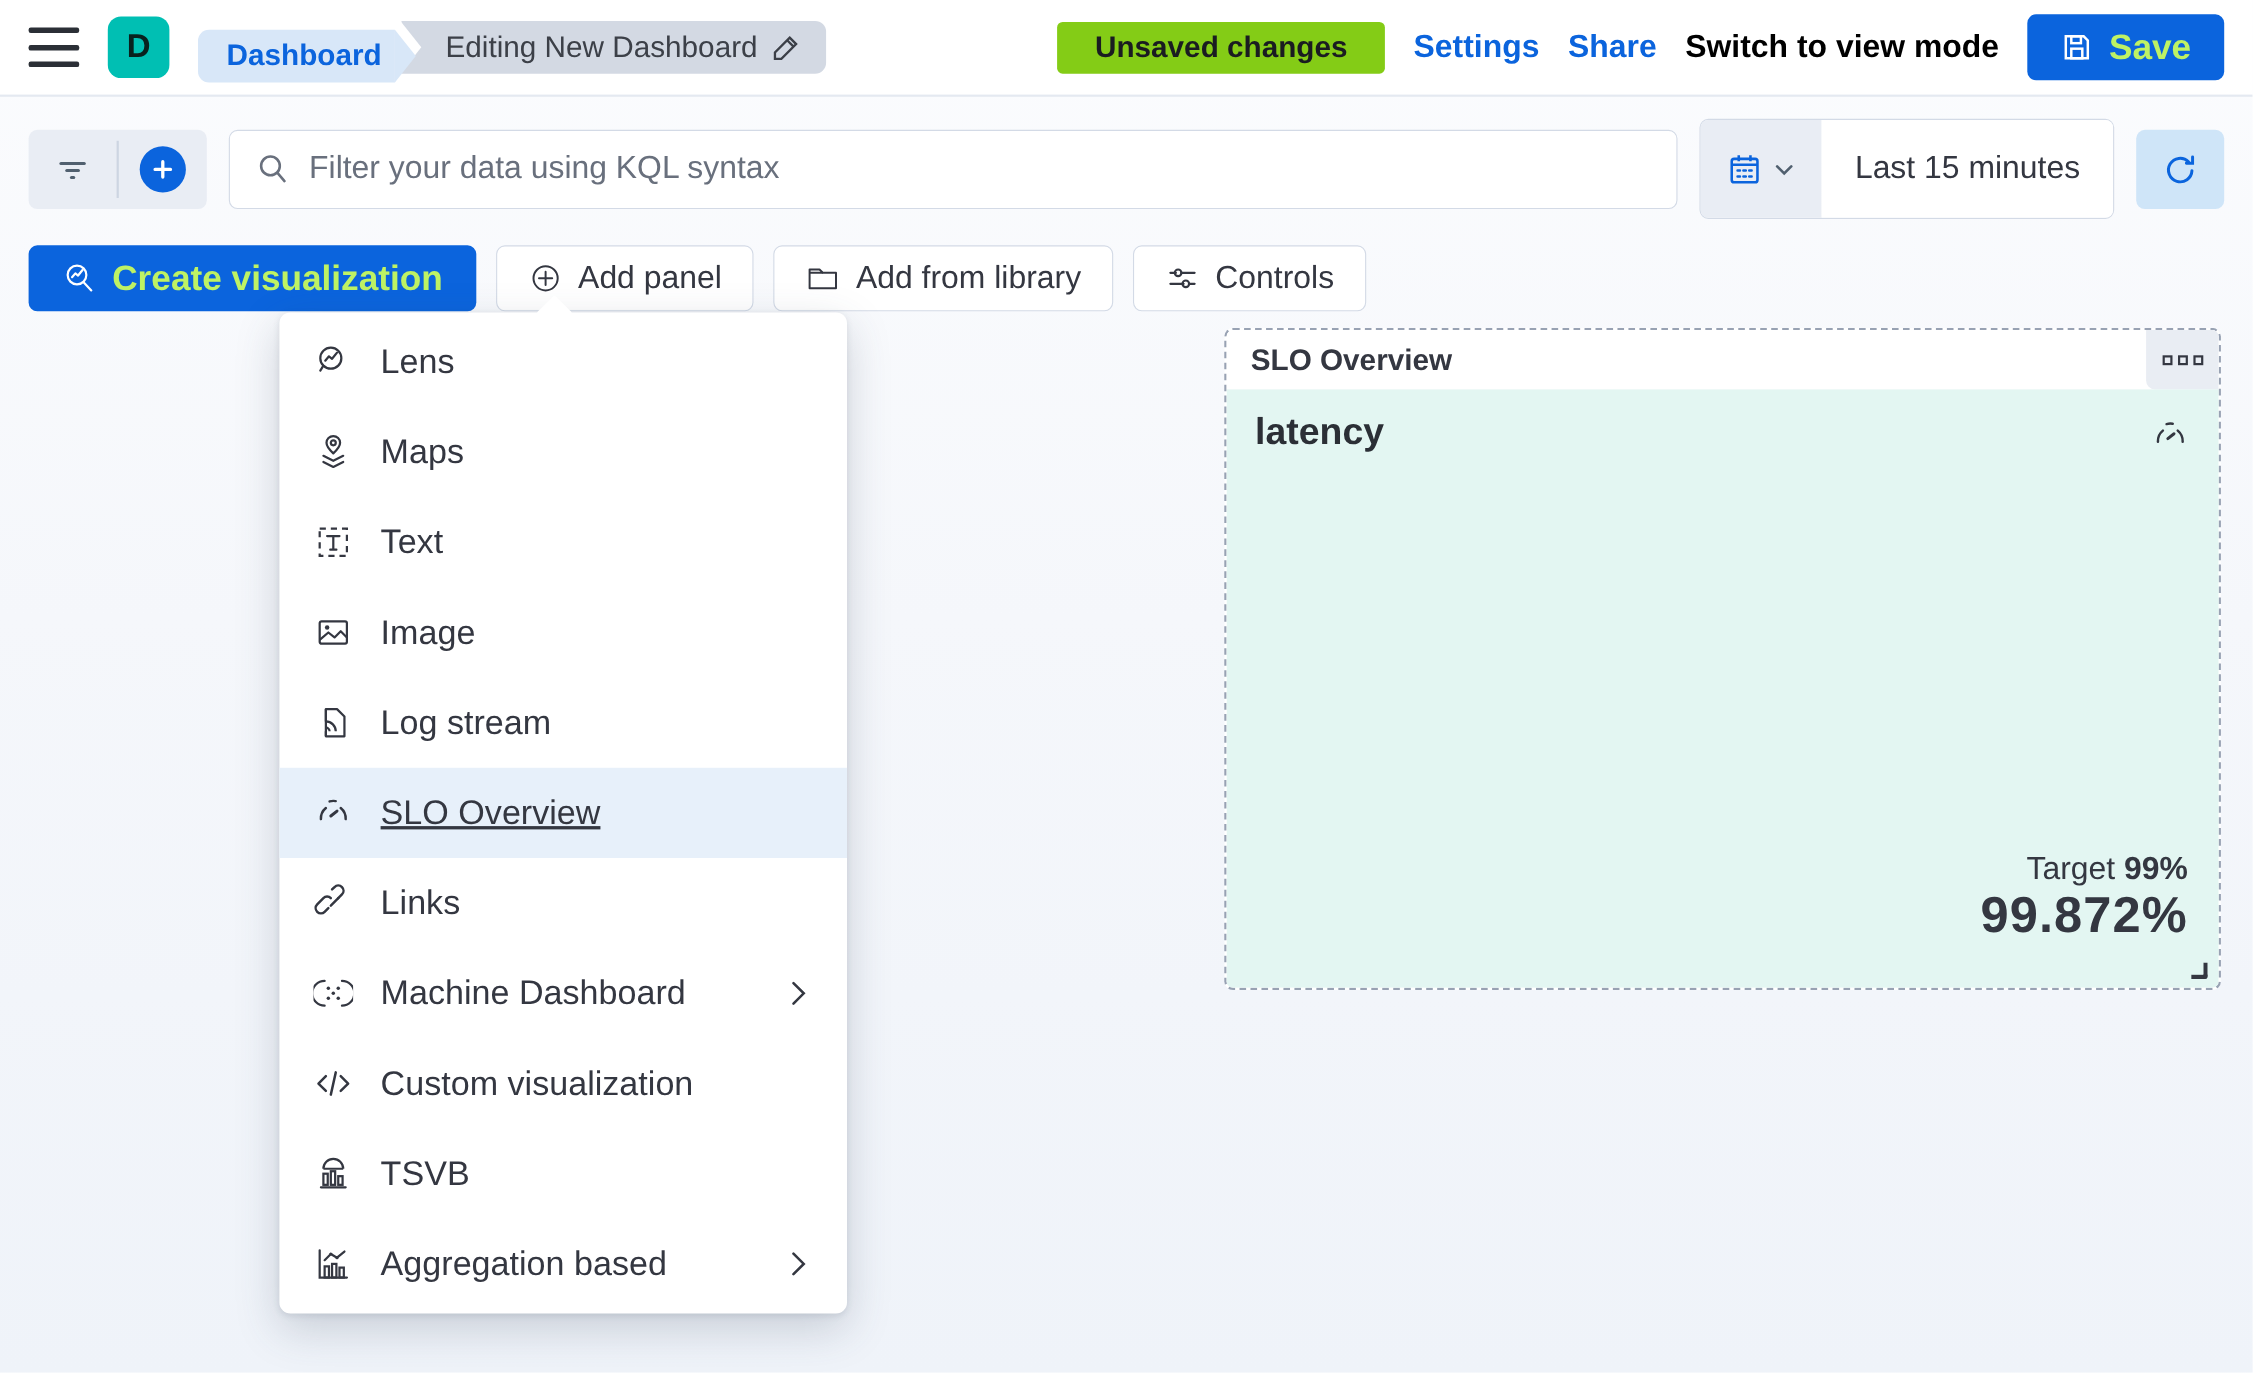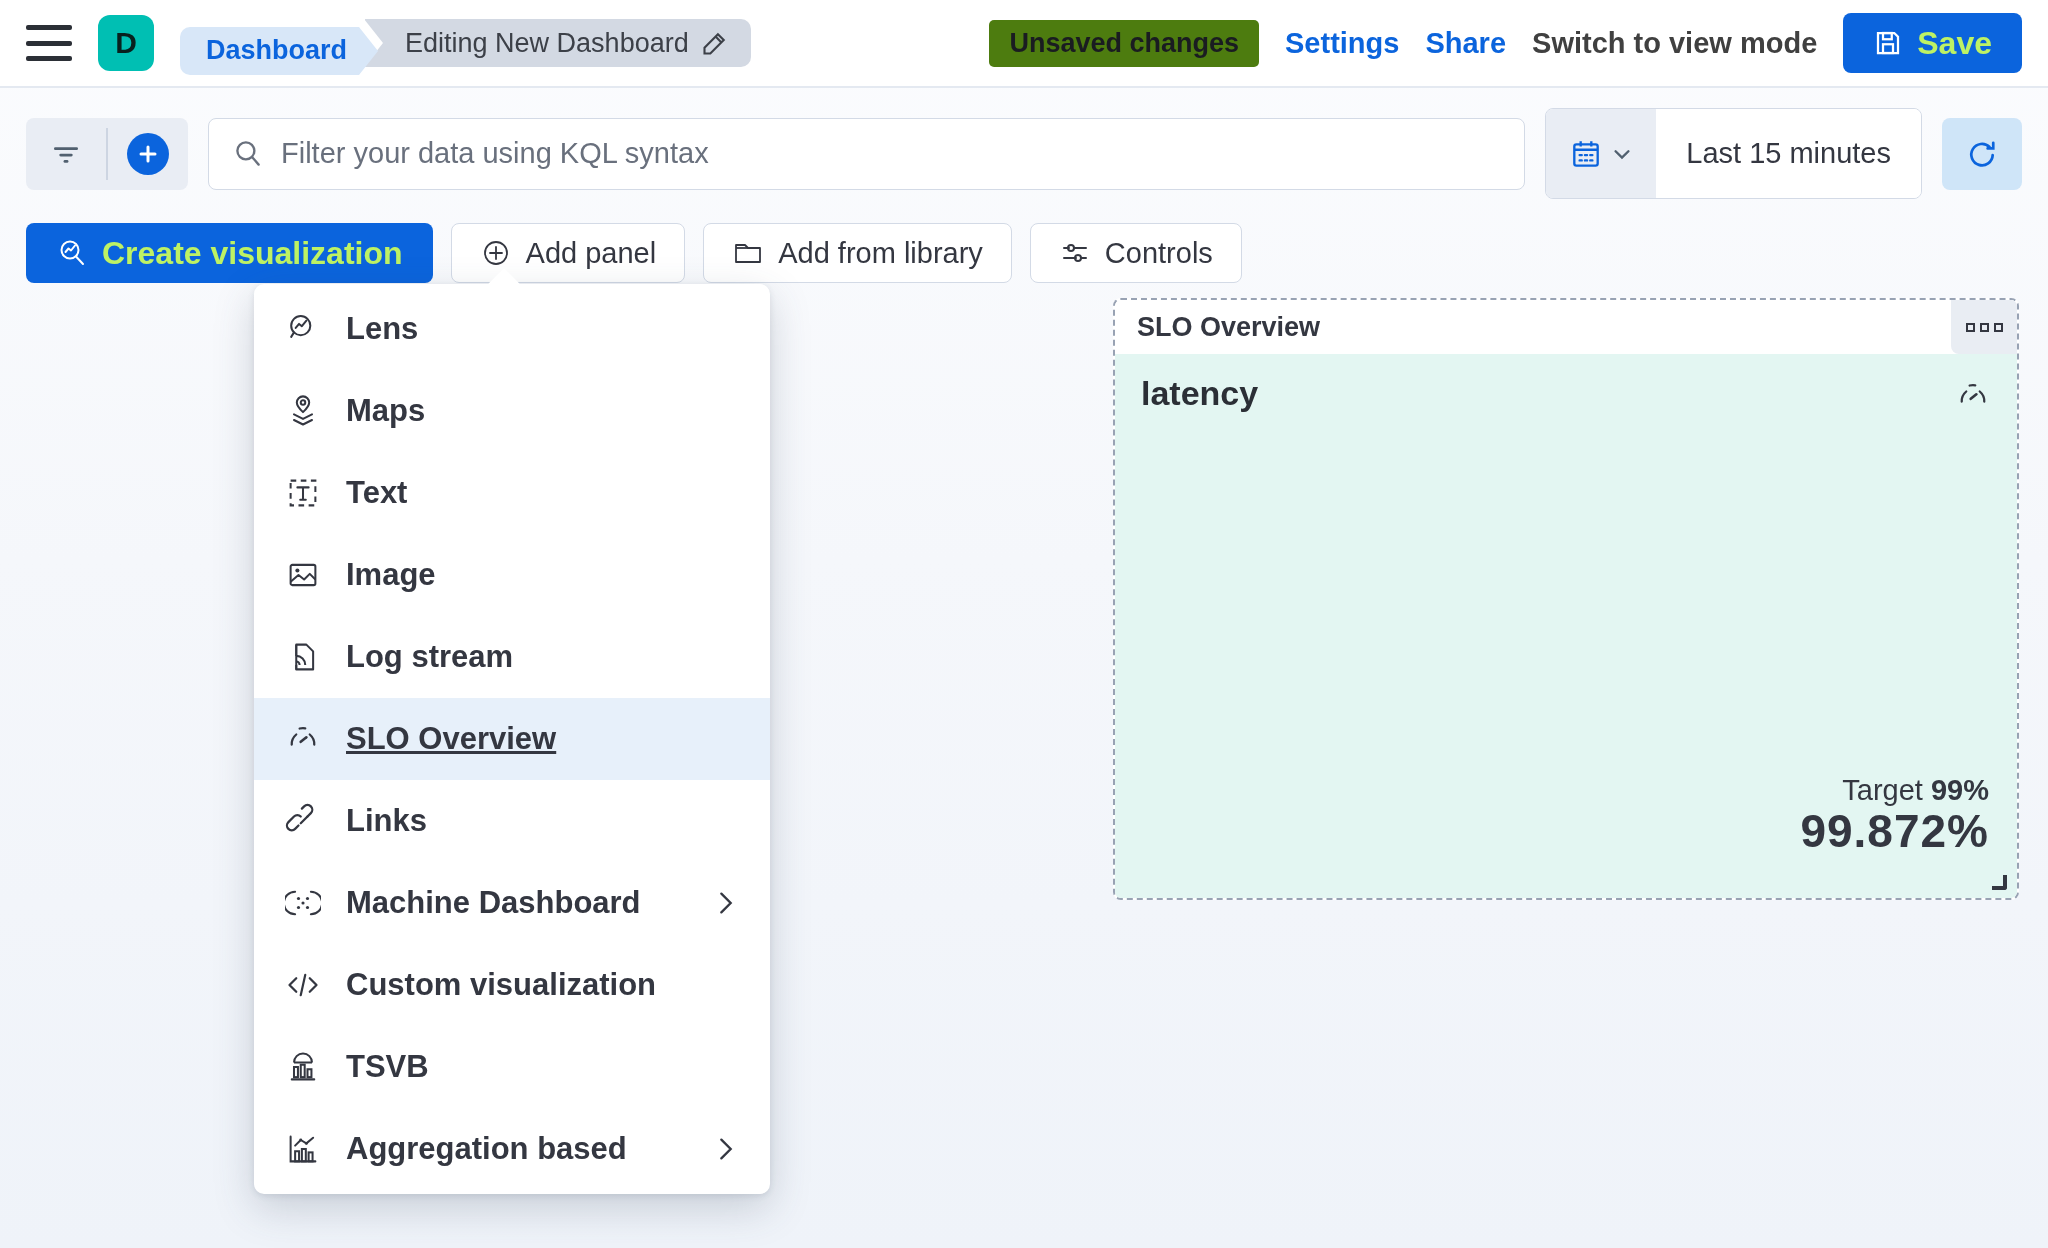--- a/index.html
+++ b/index.html
@@ -24,24 +24,24 @@
   .crumb-first::after { content:""; position:absolute; right:-19px; top:0;
                  border-top:24px solid transparent; border-bottom:24px solid transparent;
                  border-left:19px solid #d8e7f8; z-index:2; }
   .crumb-last { position:relative; background:#d3d9e3; color:#3c4048; font-size:27px;
                 height:48px; display:flex; align-items:center; gap:12px;
                 padding:0 22px 0 40px; border-radius:0 10px 10px 0; margin-left:6px; }
   .crumb-last::before { content:""; position:absolute; left:-1px; top:0;
                  border-top:24px solid transparent; border-bottom:24px solid transparent;
                  border-left:19px solid #fff; }
   .top-spacer { flex:1; }
-  .badge-warning { background:#4d7c0f; color:#1a1c21; font-weight:600; font-size:27px;
-                   padding:8px 20px; border-radius:5px; }
+  .badge-warning { background:#84cc16; color:#1a1c21; font-weight:600; font-size:27px;
+                   padding:8px 34px; border-radius:5px; }
   .top-link { color:#0b64dd; font-weight:600; font-size:29px; cursor:pointer; }
-  .top-link.disabled { color:#404040; cursor:default; }
+  .top-link.disabled { color:#000000; cursor:default; }
   .btn-primary { background:#0b64dd; color:#bef264; border:none; border-radius:8px;
                  height:60px; padding:0 30px; font-size:32px; font-weight:600;
                  display:inline-flex; align-items:center; gap:14px; cursor:pointer;
                  font-family:inherit; }
 
   
   .filter-row { display:flex; align-items:center; gap:20px; padding:20px 26px 0; }
   .filter-group { display:flex; align-items:stretch; background:#e9edf4;
                   border-radius:8px; height:72px; overflow:hidden; }
   .filter-group .seg { width:80px; display:flex; align-items:center; justify-content:center;
@@ -68,21 +68,21 @@
   
   .actions-row { display:flex; align-items:flex-start; gap:18px; padding:24px 26px 0; }
   .btn-secondary { background:#fff; border:1px solid #d3dae6; border-radius:8px;
                    height:60px; padding:0 28px; font-size:29px; font-weight:500;
                    color:#343741; display:inline-flex; align-items:center; gap:14px;
                    cursor:pointer; font-family:inherit; }
 
   
   .popover { position:absolute; left:254px; top:284px; width:516px; background:#fff;
              border-radius:10px; z-index:5;
-             box-shadow:0 14px 40px rgba(60,72,94,.22), 0 2px 6px rgba(60,72,94,.12);font-weight:bold; }
+             box-shadow:0 14px 40px rgba(60,72,94,.22), 0 2px 6px rgba(60,72,94,.12); }
   .popover .arrow { position:absolute; top:-11px; left:238px; width:24px; height:24px;
              background:#fff; transform:rotate(45deg); border-radius:3px; }
   .menu { position:relative; padding:4px 0; }
   .menu-item { height:82px; display:flex; align-items:center; gap:24px; padding:0 30px;
                font-size:31px; color:#343741; cursor:pointer; }
   .menu-item.selected { background:#e7f0fa; }
   .menu-item.selected .mi-label { text-decoration:underline; }
   .mi-icon { width:38px; display:flex; align-items:center; justify-content:center; }
   .mi-chevron { margin-left:auto; display:flex; }
 

